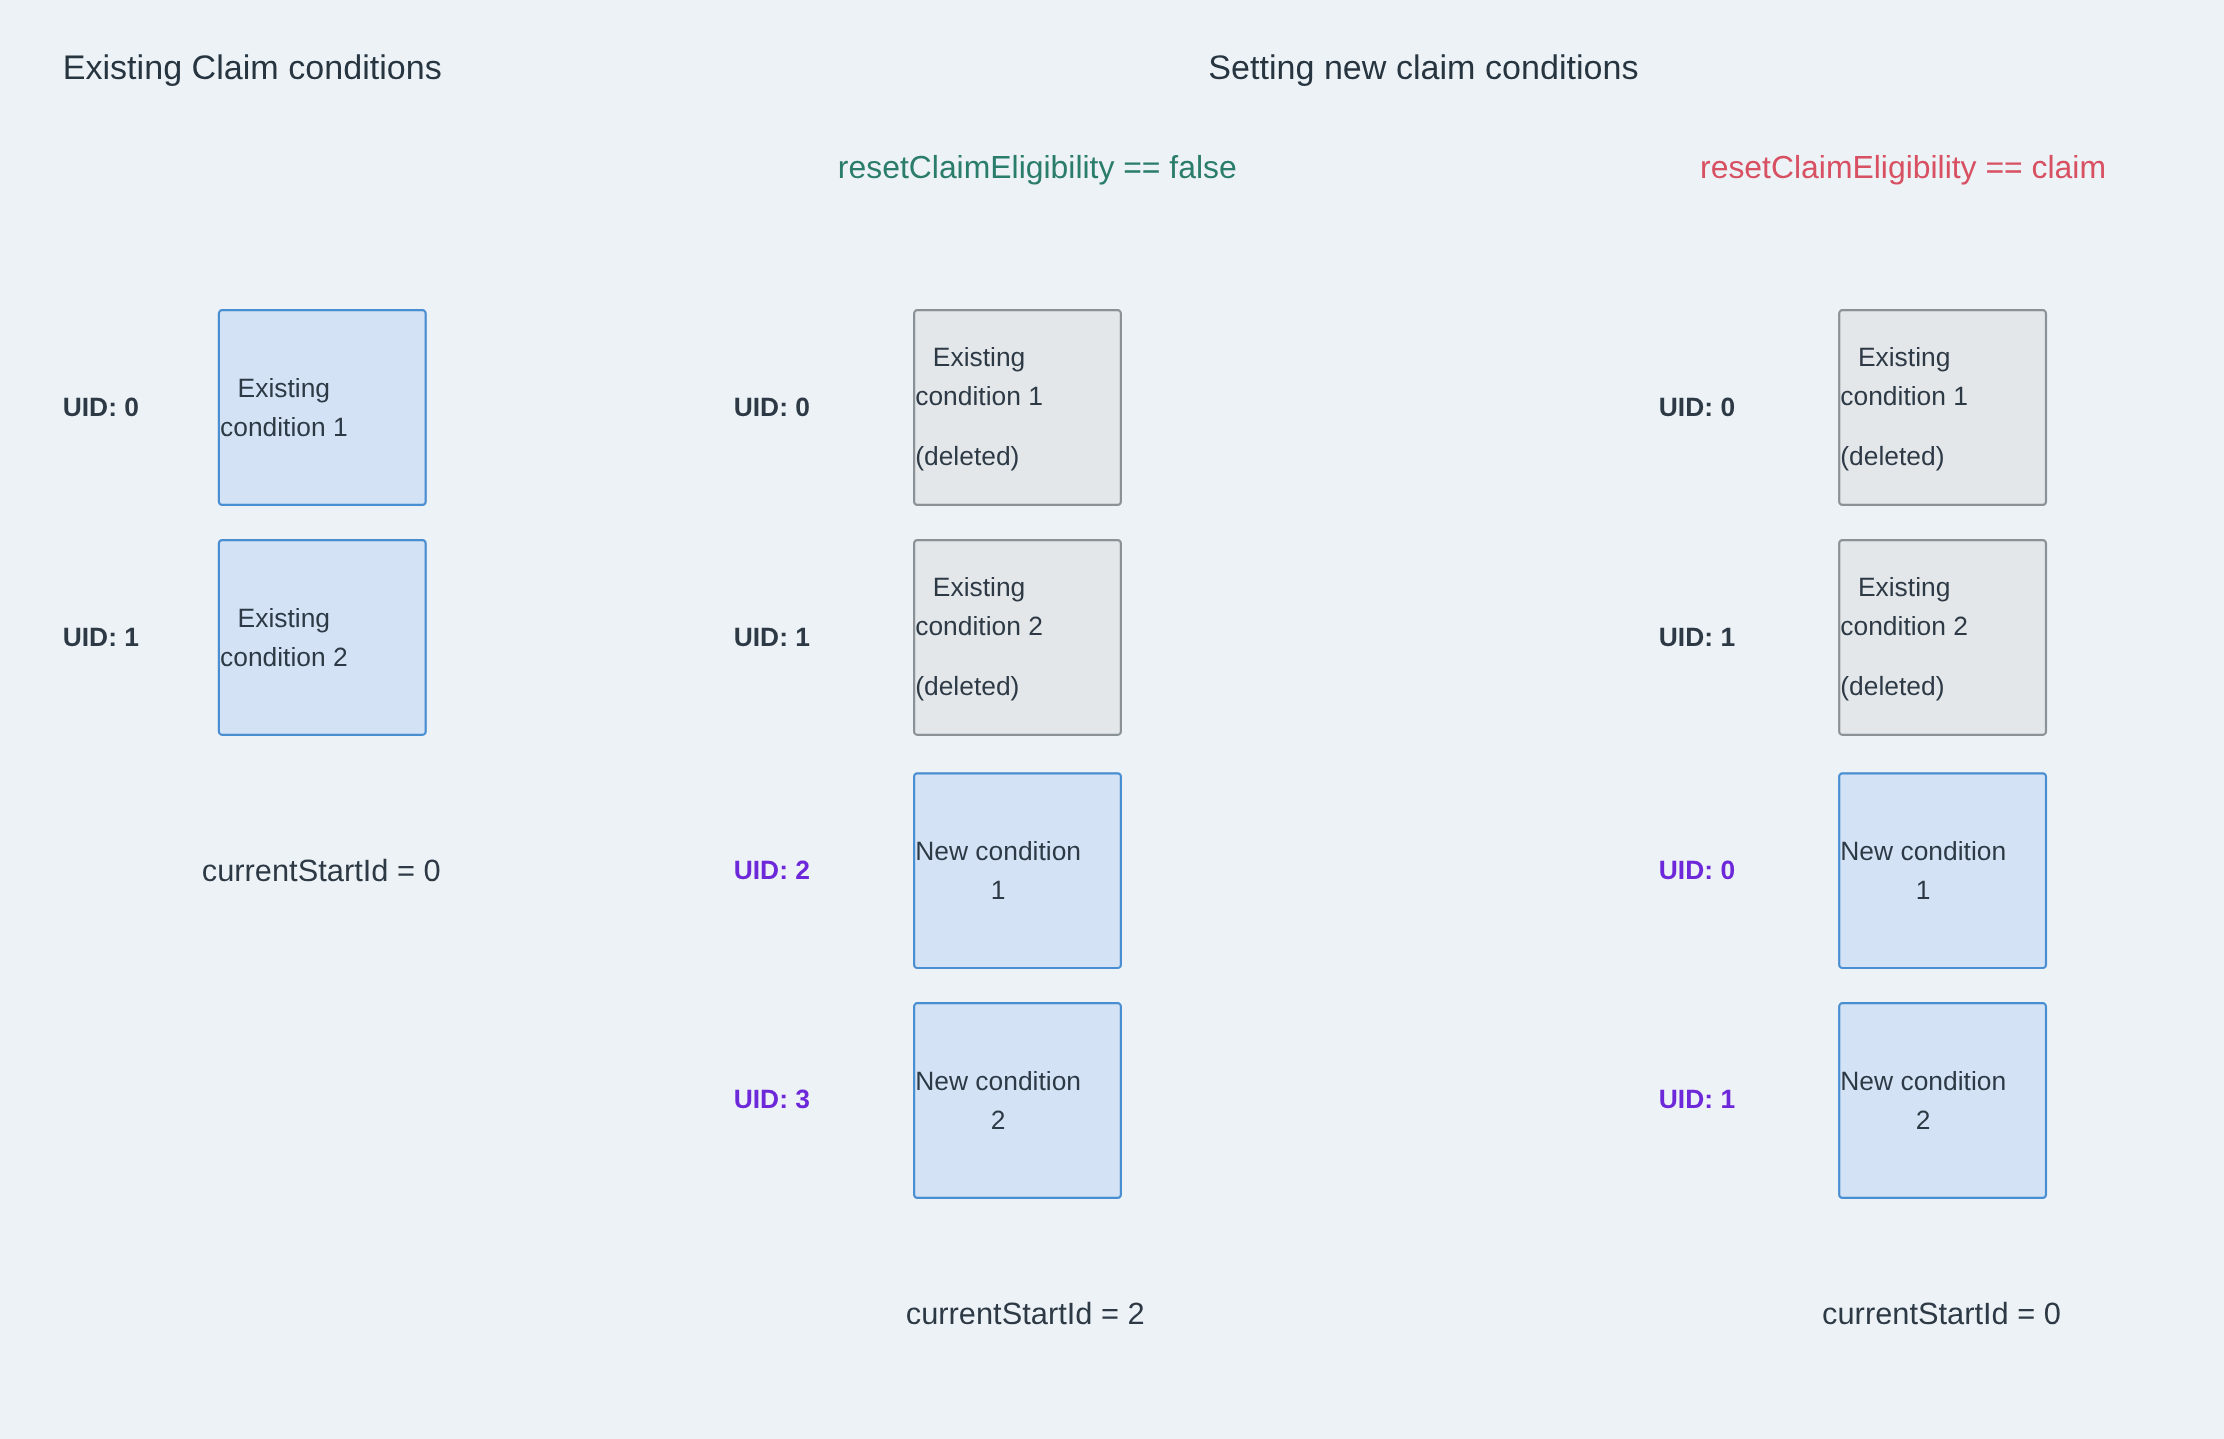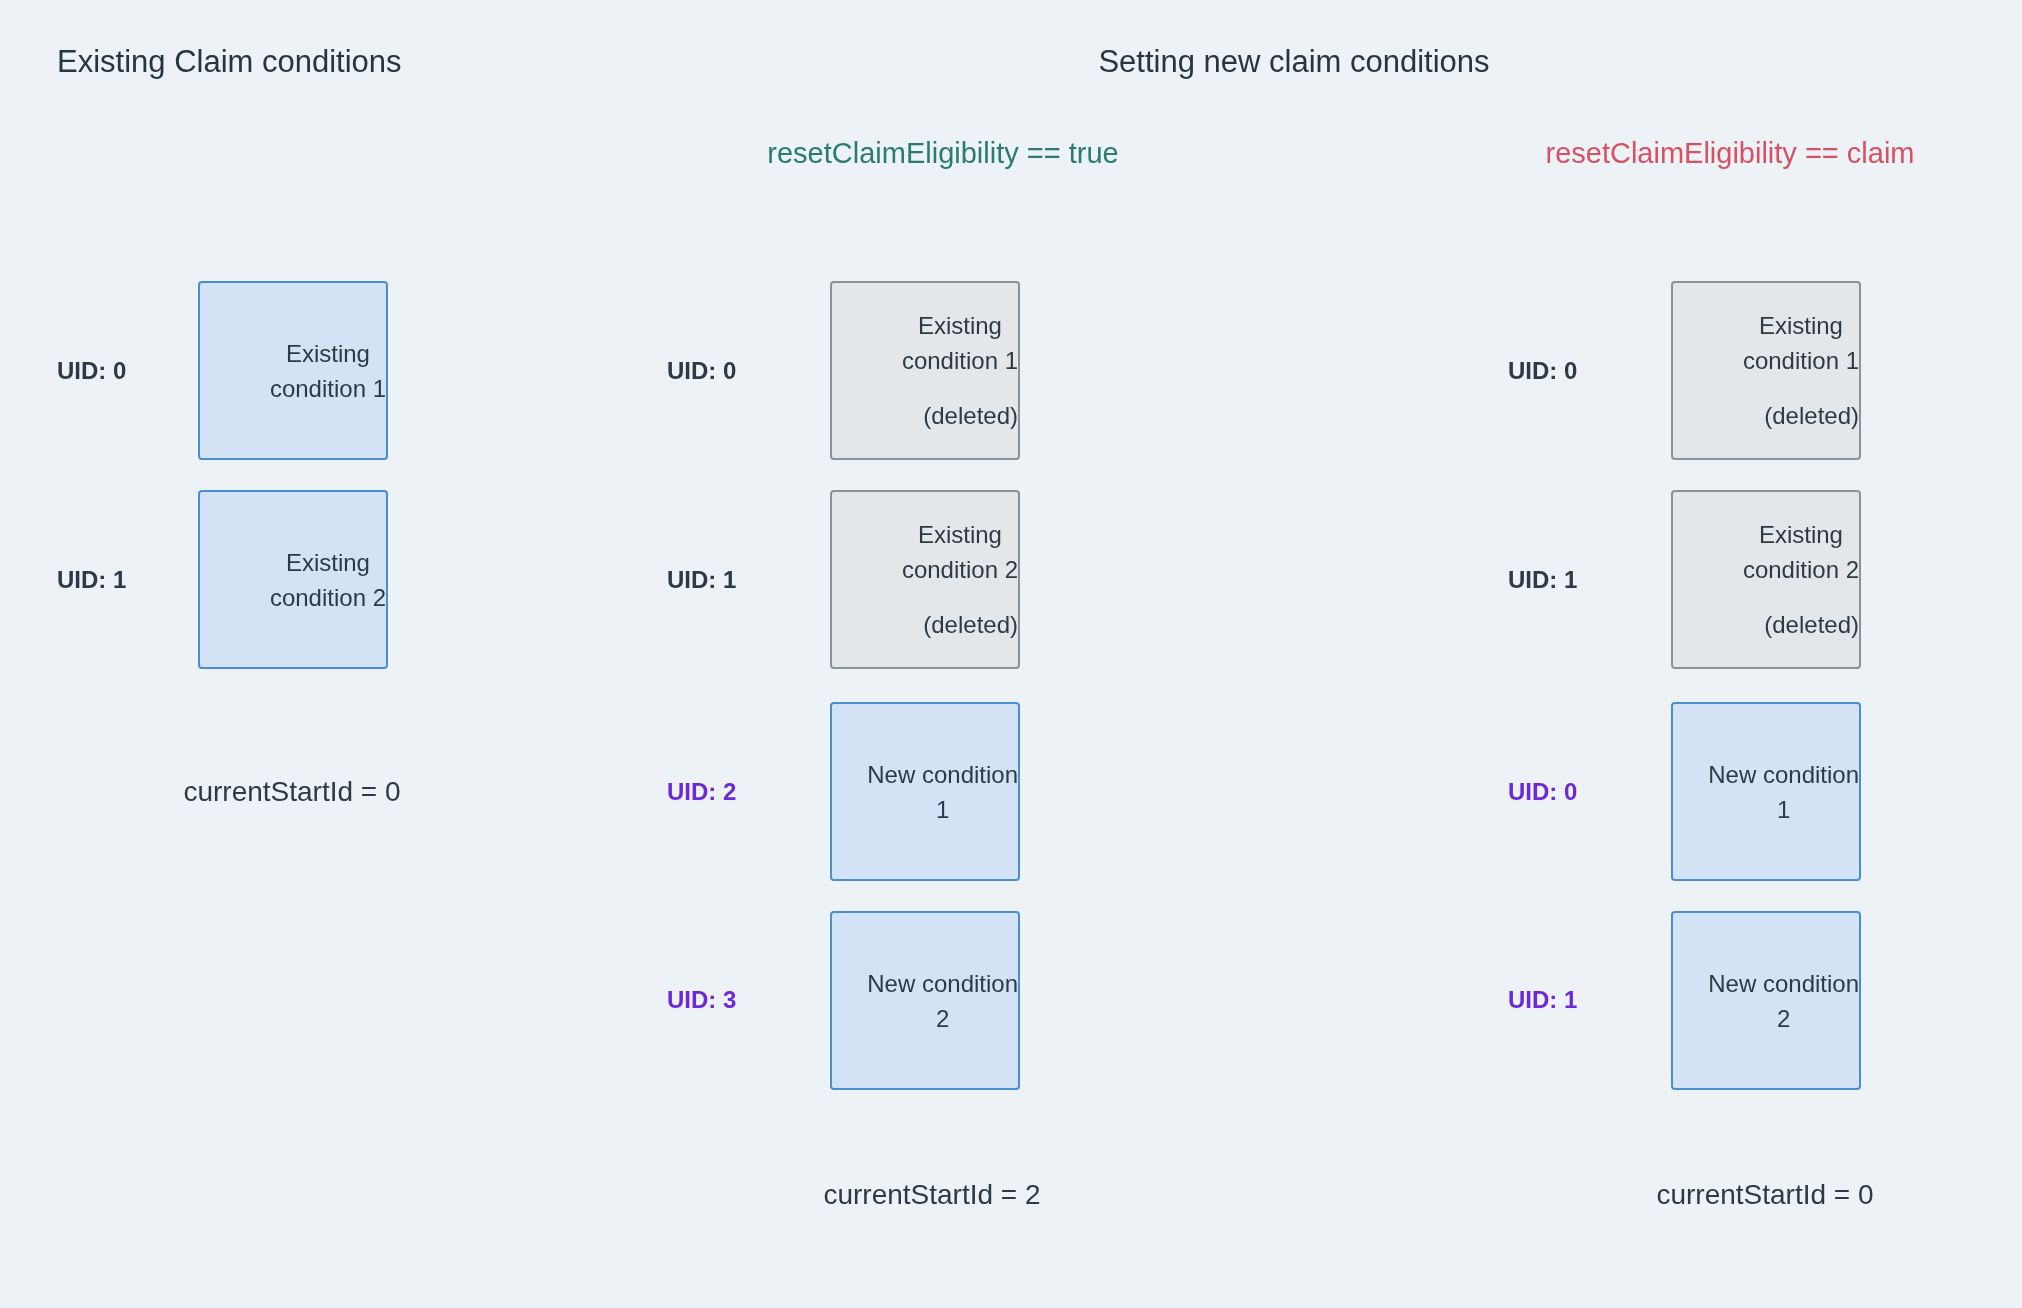--- a/index.html
+++ b/index.html
@@ -50,21 +50,21 @@
   .uid.row3{top:776px;}
   .uid.row4{top:984px;}
   .box{
     position:absolute;
     width:190px;
     height:179px;
     box-sizing:border-box;
     border-radius:4px;
     display:flex;
     flex-direction:column;
-    align-items:flex-end;
+    align-items:flex-start;
     justify-content:center;
     text-align:center;
     font-size:24px;
     line-height:35px;
     color:#2d3a46;
   }
   .box.col1{left:198px;}
   .box.col2{left:830px;}
   .box.col3{left:1671px;}
   .box.row1{top:281px;}
@@ -94,21 +94,21 @@
   .footer-false{left:1765px;top:1179px;}
 </style>
 </head>
 <body>
 
 <div class="canvas">
 
   <div class="title title-left">Existing Claim conditions</div>
   <div class="title title-setting">Setting new claim conditions</div>
 
-  <div class="subtitle subtitle-true">resetClaimEligibility == true</div>
+  <div class="subtitle subtitle-true">resetClaimEligibility == false</div>
   <div class="subtitle subtitle-false">resetClaimEligibility == claim</div>
 
   <div class="uid col1 row1">UID: 0</div>
   <div class="box col1 row1 blue-box">
     <div class="box-text">Existing
 condition 1</div>
   </div>
 
   <div class="uid col1 row2">UID: 1</div>
   <div class="box col1 row2 blue-box">

